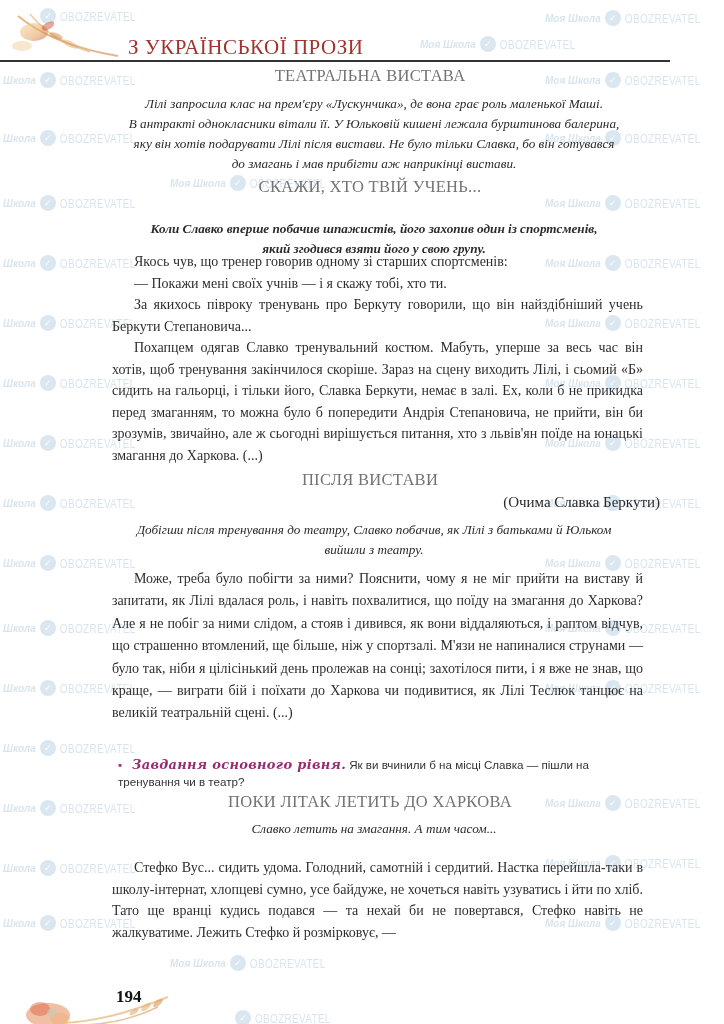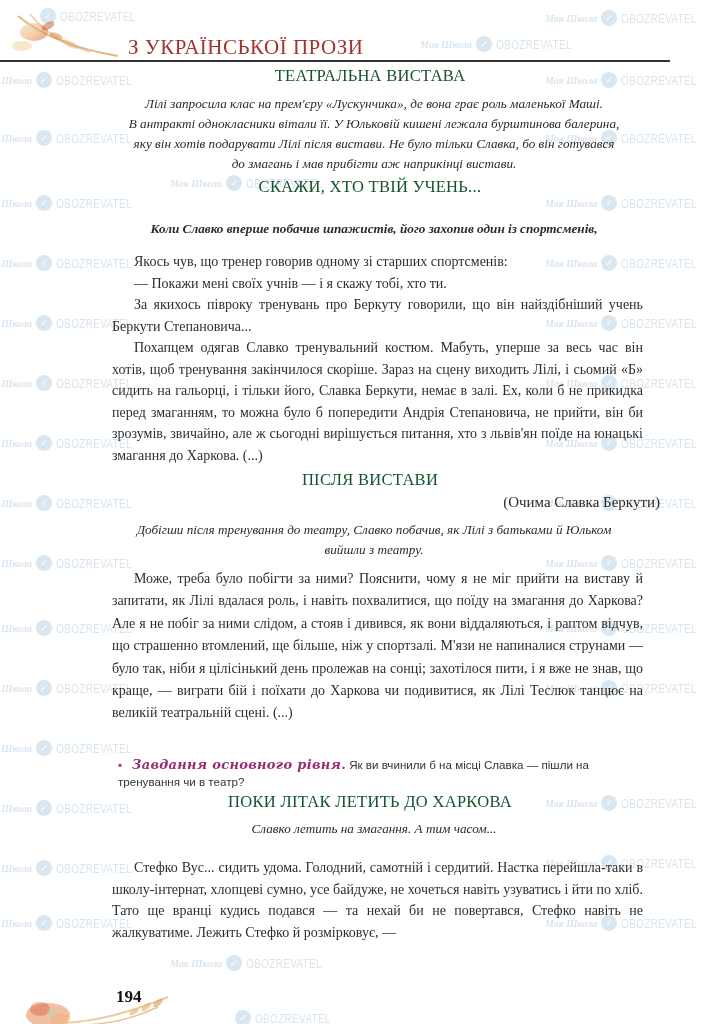--- a/index.html
+++ b/index.html
@@ -2,33 +2,33 @@
 <html><head>
 <meta charset="utf-8">
 <style>
   * { box-sizing: border-box; margin: 0; padding: 0; }
   html, body { width: 724px; height: 1024px; background: #ffffff; overflow: hidden; }
   body { position: relative; font-family: "Liberation Serif", "DejaVu Serif", serif; color: #2a2a2a; }
 
   
   .wm-layer { position: absolute; inset: 0; pointer-events: none; z-index: 0; }
   .wm { position: absolute; display: flex; align-items: center; gap: 4px; opacity: 0.55; }
-  .wm .brand { font-family: Liberation Serif, serif; font-style: italic; font-weight: bold; font-size: 10px; color: #b9cfe0; }
+  .wm .brand { font-family: Liberation Sans, sans-serif; font-style: italic; font-weight: bold; font-size: 10px; color: #b9cfe0; }
   .wm .logo { width: 16px; height: 16px; border-radius: 50%; background: #bcd4e6; display: inline-flex; align-items: center; justify-content: center; color: #fff; font-size: 9px; font-family: "DejaVu Sans", sans-serif; }
   .wm .site { font-family: "Liberation Sans", sans-serif; font-size: 10px; color: #b9cfe0; letter-spacing: 0.3px; transform: scaleY(1.2); }
 
   
   .header { position: absolute; left: 0; top: 0; width: 724px; height: 66px; z-index: 1; }
   .ornament-top { position: absolute; left: 0; top: 6px; width: 120px; height: 55px; }
   .section-title { position: absolute; left: 128px; top: 35px; font-size: 21px; color: #a3332f; letter-spacing: 0.5px; font-family: "Liberation Serif", serif; }
   .header-rule { position: absolute; left: 0; top: 60px; width: 670px; height: 1.5px; background: #333; }
 
   
   .content { position: absolute; left: 0; top: 0; width: 724px; height: 1024px; z-index: 1; }
-  .heading { position: absolute; left: 80px; width: 580px; text-align: center; font-size: 16.5px; color: #14532d; letter-spacing: 0.3px; }
+  .heading { position: absolute; left: 80px; width: 580px; text-align: center; font-size: 16.5px; color: #737373; letter-spacing: 0.3px; }
   .subheading { position: absolute; left: 80px; width: 580px; text-align: right; font-size: 15px; color: #2a2a2a; }
   .intro { position: absolute; left: 96px; width: 556px; text-align: center; font-style: italic; font-size: 13.2px; line-height: 20px; color: #2b2b2b; }
   .para { position: absolute; left: 112px; width: 531px; font-size: 14px; line-height: 21.5px; color: #2e2e2e; text-align: justify; text-align-last: left; }
   .para p { text-indent: 0; }
   .para .ind { text-indent: 22px; }
 
   .task { position: absolute; left: 118px; top: 756px; width: 528px; font-family: "Liberation Sans", sans-serif; font-size: 11.6px; line-height: 17px; color: #333; }
   .task .bullet { display: inline-block; width: 14px; color: #a0357a; font-weight: bold; }
   .task .label { font-family: "DejaVu Serif", serif; font-style: italic; font-weight: bold; color: #9a2b72; font-size: 13px; letter-spacing: 0.3px; }
 
@@ -244,20 +244,21 @@
   <div class="intro" style="top:94px;">
     <div>Лілі запросила клас на прем'єру «Лускунчика», де вона грає роль маленької Маші.</div>
     <div>В антракті однокласники вітали її. У Юльковій кишені лежала бурштинова балерина,</div>
     <div>яку він хотів подарувати Лілі після вистави. Не було тільки Славка, бо він готувався</div>
     <div>до змагань і мав прибігти аж наприкінці вистави.</div>
   </div>
 
   <div class="heading" style="top:177px;">СКАЖИ, ХТО ТВІЙ УЧЕНЬ...</div>
   <div class="intro" style="top:219px;font-weight:bold;">
     <div>Коли Славко вперше побачив шпажистів, його захопив один із спортсменів,</div>
+    <div>який згодився взяти його у свою групу.</div>
   </div>
   <div class="para" style="top:251px;">
     <p class="ind">Якось чув, що тренер говорив одному зі старших спортсменів:</p>
     <p class="ind">— Покажи мені своїх учнів — і я скажу тобі, хто ти.</p>
     <p class="ind">За якихось півроку тренувань про Беркуту говорили, що він найздібніший учень Беркути Степановича...</p>
     <p class="ind">Похапцем одягав Славко тренувальний костюм. Мабуть, уперше за весь час він хотів, щоб тренування закінчилося скоріше. Зараз на сцену виходить Лілі, і сьомий «Б» сидить на гальорці, і тільки його, Славка Беркути, немає в залі. Ех, коли б не прикидка перед змаганням, то можна було б попередити Андрія Степановича, не прийти, він би зрозумів, звичайно, але ж сьогодні вирішується питання, хто з львів'ян поїде на юнацькі змагання до Харкова. (...)</p>
   </div>
 
   <div class="heading" style="top:470px;">ПІСЛЯ ВИСТАВИ</div>
   <div class="subheading" style="top:494px;">(Очима Славка Беркути)</div>

